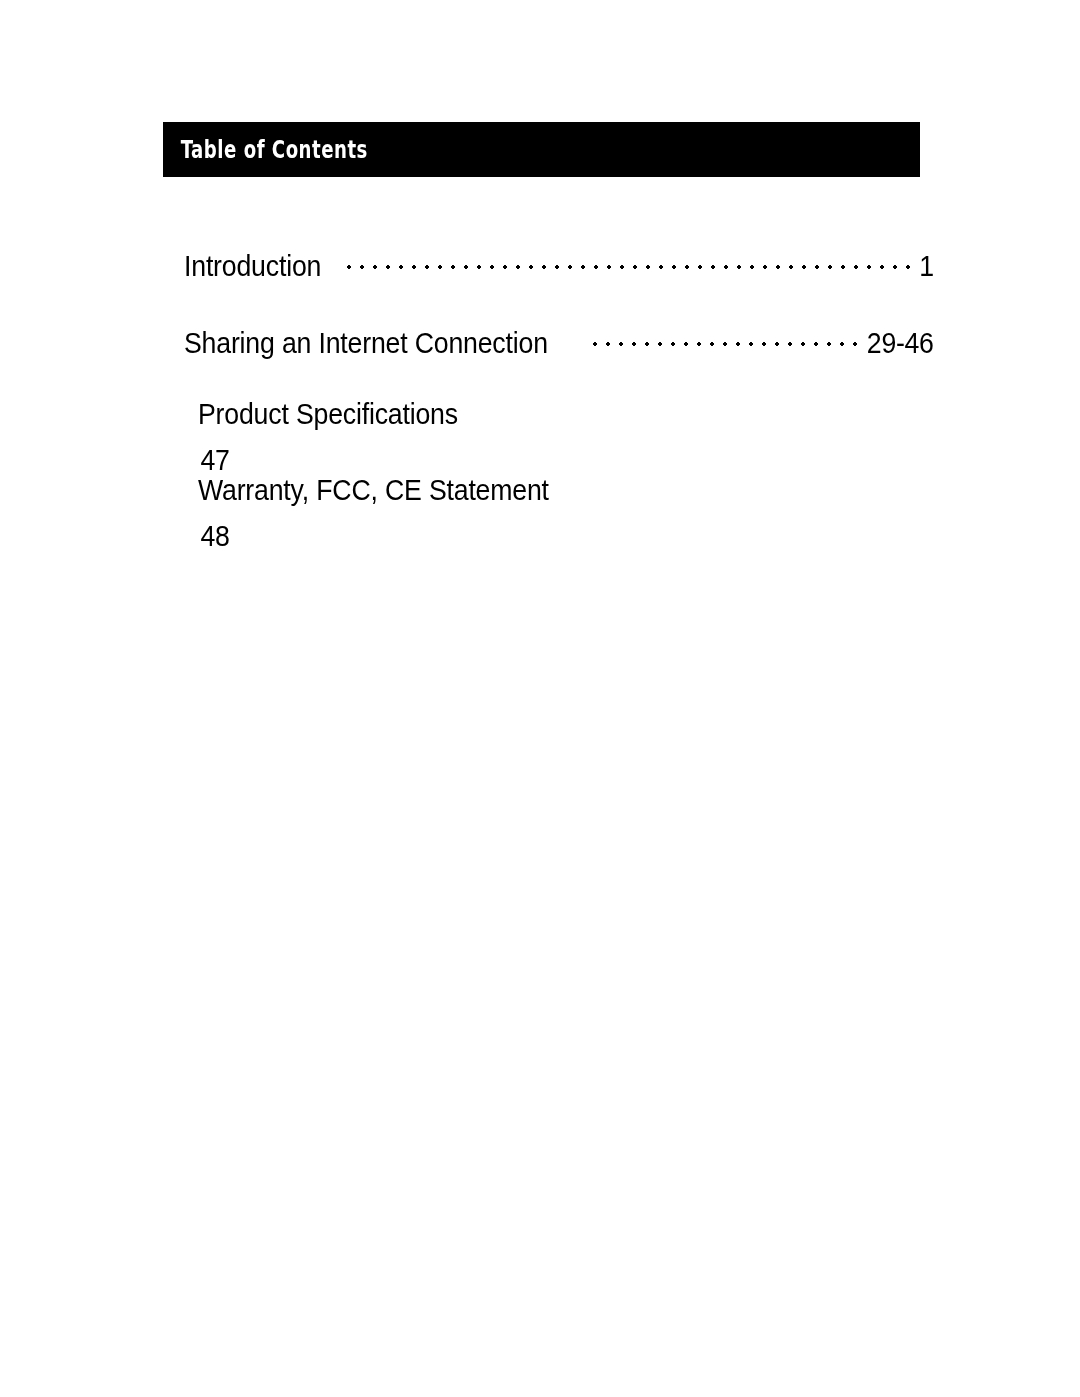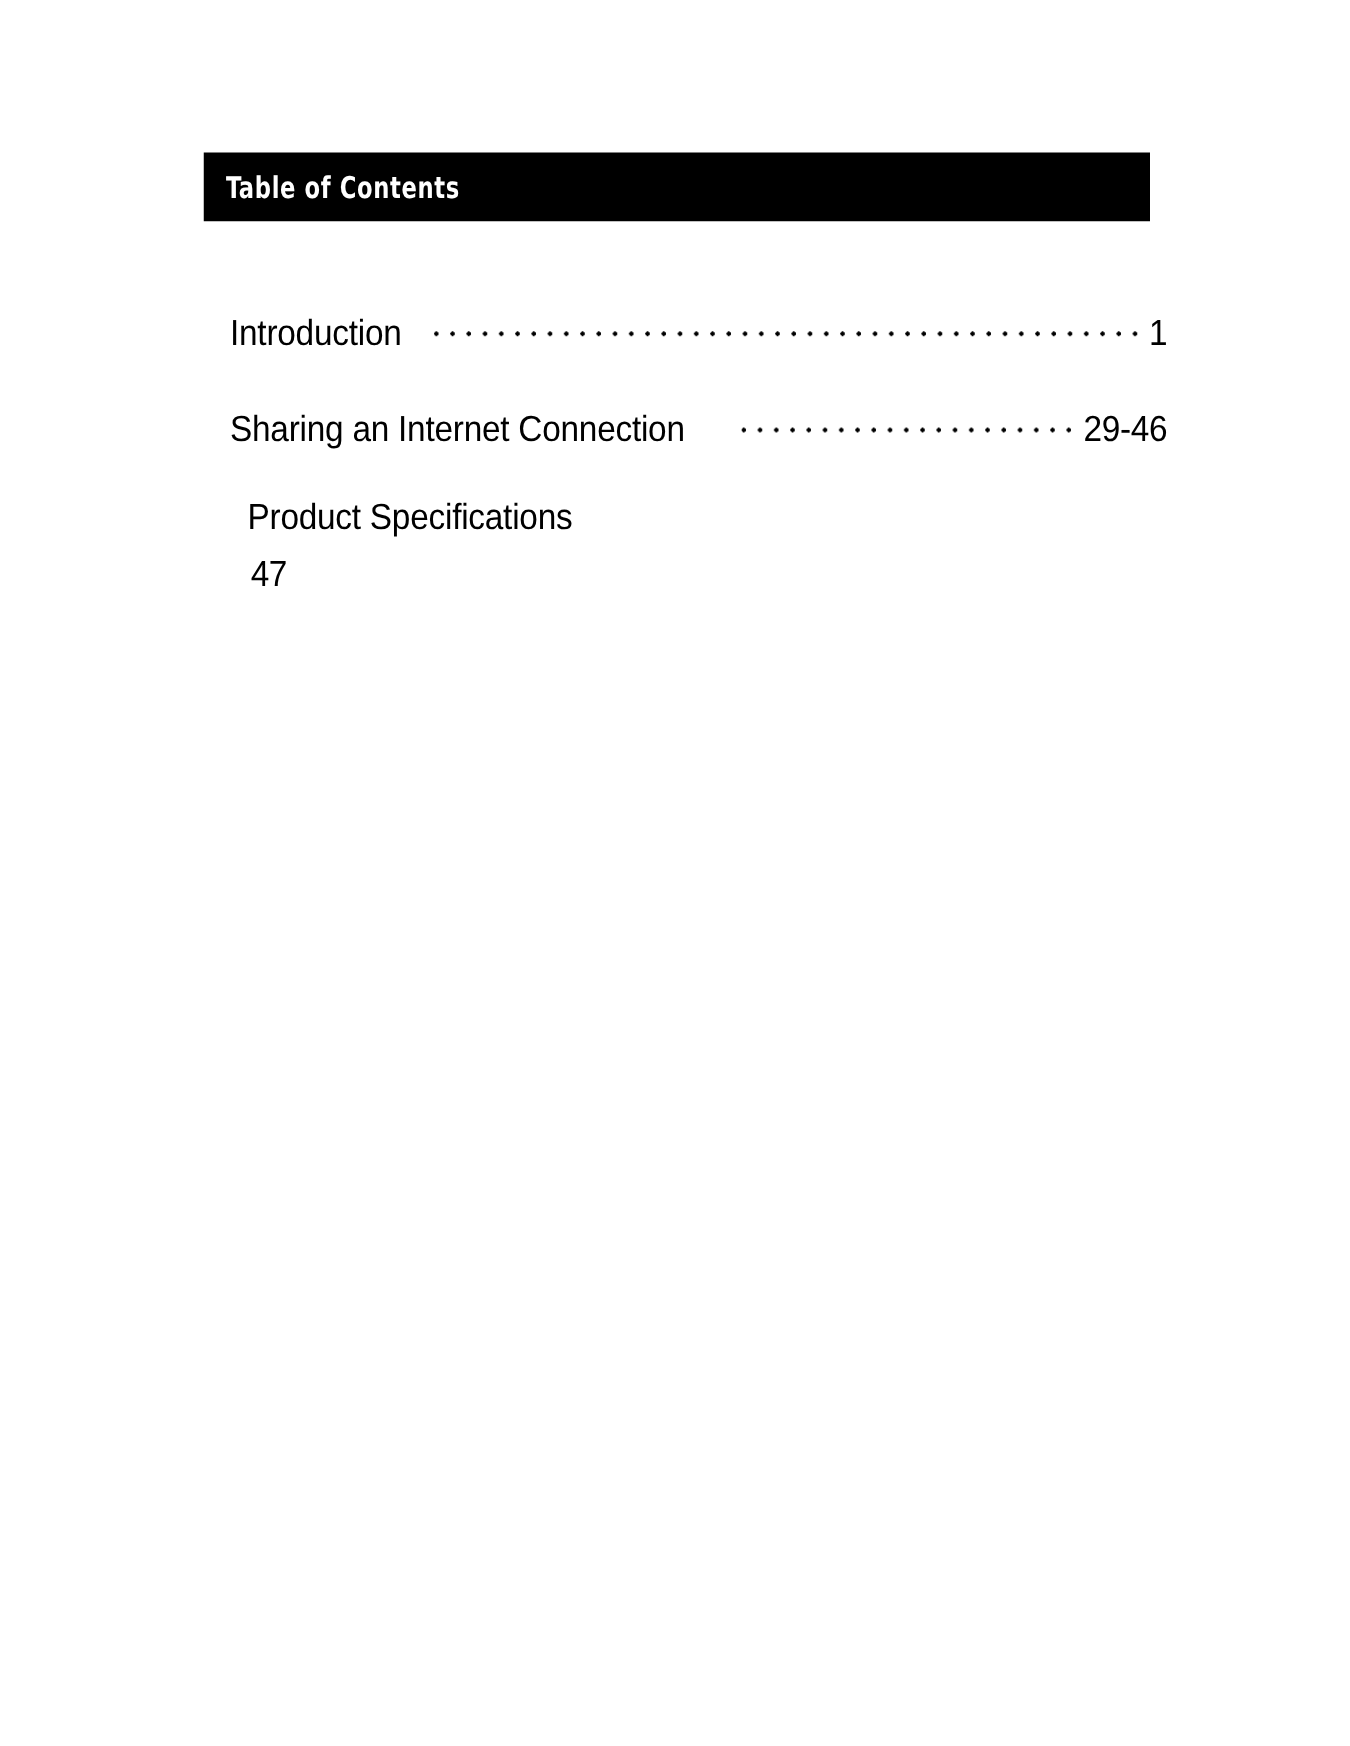--- a/index.html
+++ b/index.html
@@ -134,16 +134,21 @@
       <span class="toc-leader"></span>
       <span class="toc-page">29-46</span>
     </div>
 
     <div class="toc-entry tight gap-wide">
       <span class="toc-entry-label">Product Specifications</span>
       <span class="toc-leader"></span>
       <span class="toc-page">47</span>
     </div>
 
+    <div class="toc-entry tight gap-wide">
+      <span class="toc-entry-label">Warranty, FCC, CE Statement</span>
+      <span class="toc-leader"></span>
+      <span class="toc-page">48</span>
+    </div>
 
   </div>
 
 </div>
 
 </body></html>

